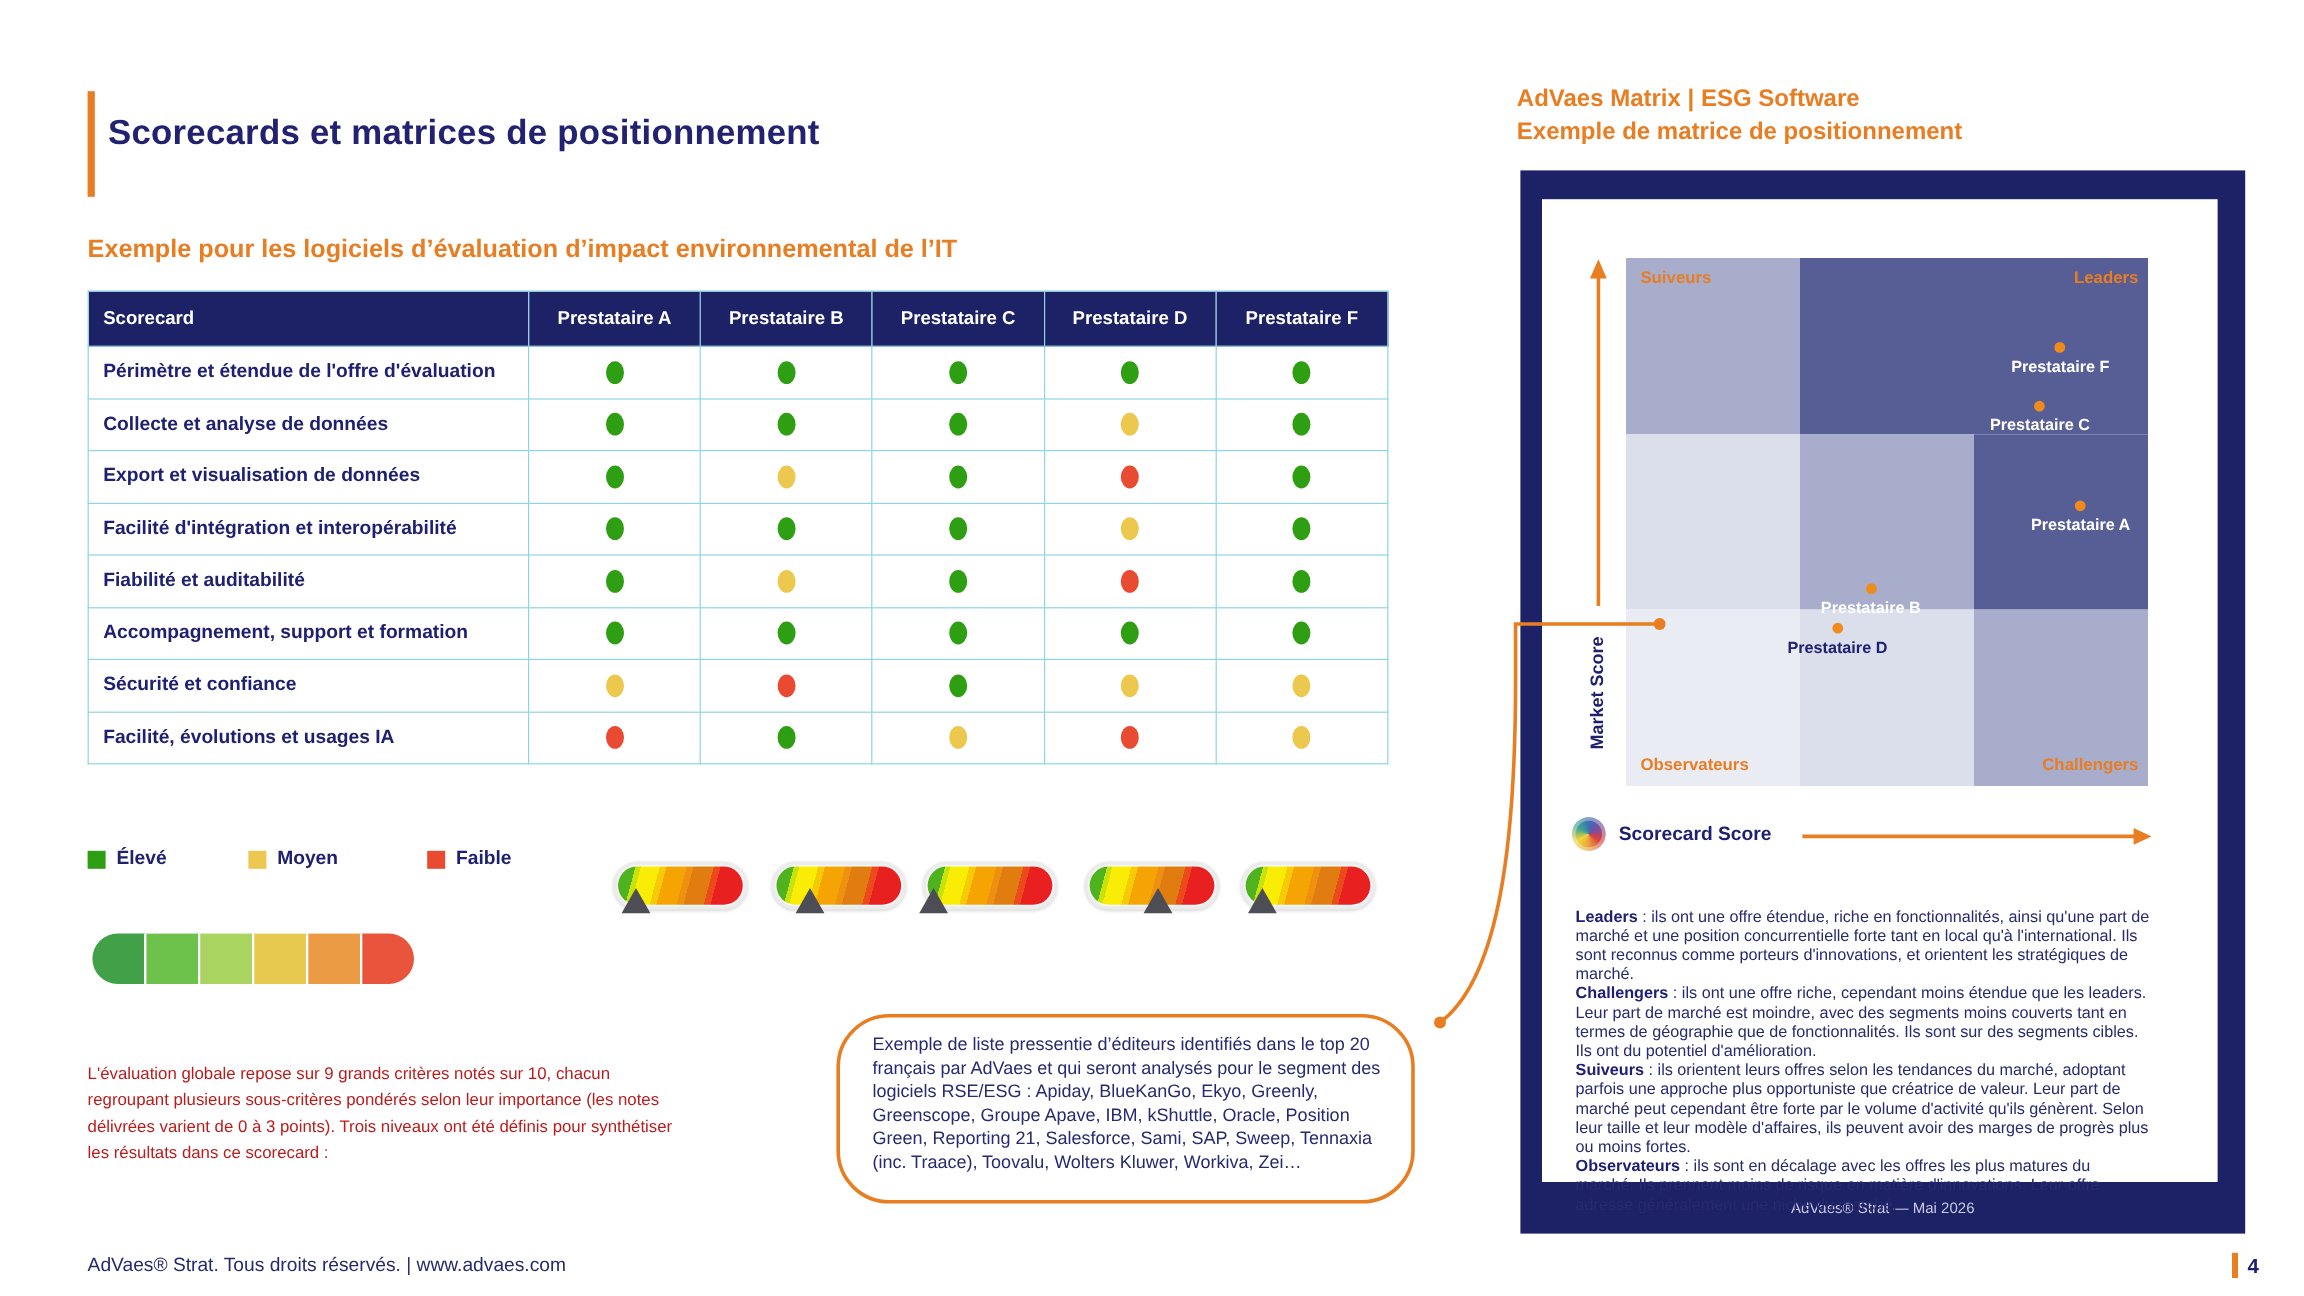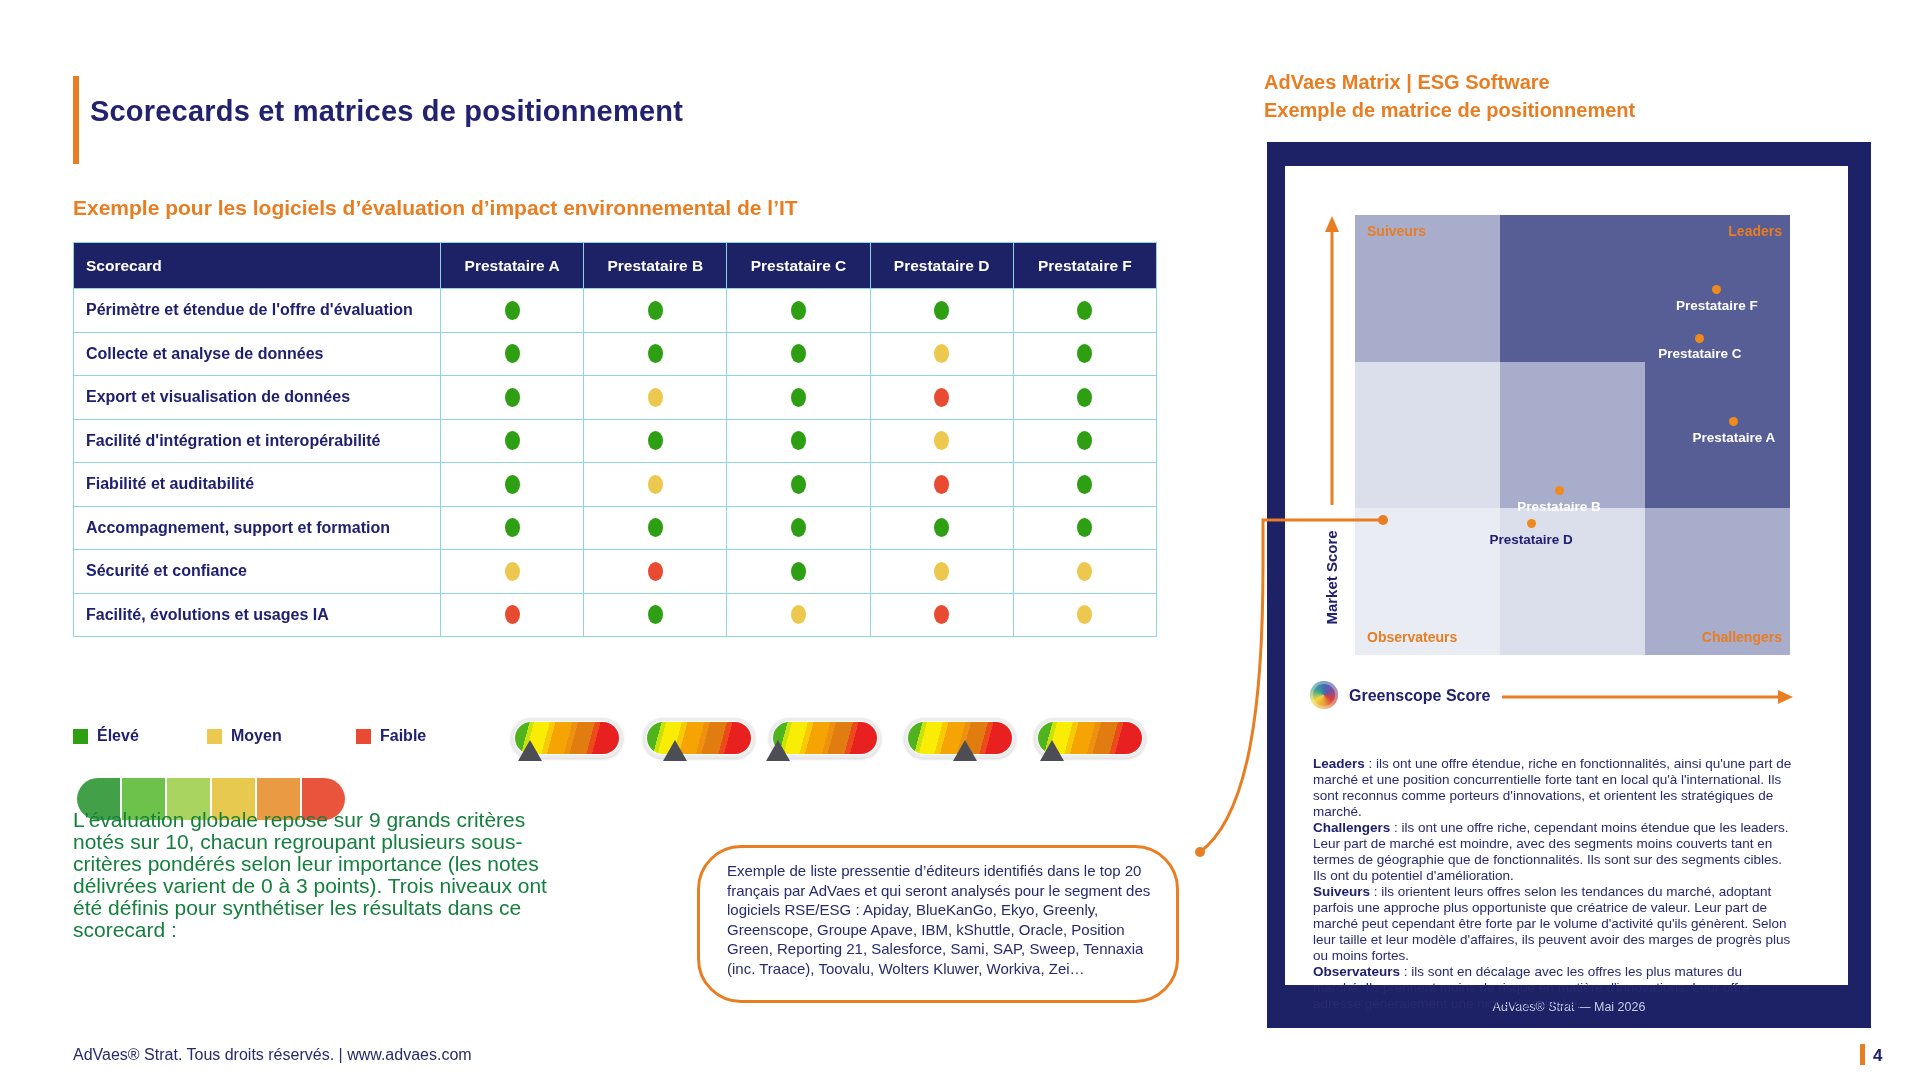--- a/index.html
+++ b/index.html
@@ -15,21 +15,21 @@
   table.scorecard { position:absolute; left:73px; top:242px; width:1084px; border-collapse:collapse; table-layout:fixed; }
   table.scorecard th, table.scorecard td { border:1px solid #8fd4e6; }
   table.scorecard thead th { background:#1d2165; color:#ffffff; font-size:15.5px; font-weight:bold;
     height:46px; text-align:center; padding:0 6px; }
   table.scorecard thead th.col-label { text-align:left; padding-left:12px; width:367px; }
   table.scorecard tbody td { height:43.5px; text-align:center; background:#fff; }
   table.scorecard tbody td.col-label { text-align:left; padding-left:12px; font-size:16px; font-weight:bold; color:#1f2070; }
   .dot { display:inline-block; width:15px; height:19px; border-radius:50%; vertical-align:middle; }
 
   
-  .legend-item { position:absolute; top:727px; display:flex; align-items:center; gap:9px; }
+  .legend-item { position:absolute; top:707px; display:flex; align-items:center; gap:9px; }
   .legend-swatch { width:15px; height:15px; display:inline-block; }
   .legend-label { font-size:16px; font-weight:bold; color:#1f2070; }
 
   
   .gauge { position:absolute; top:718px; width:112px; height:40px; background:#ffffff;
     border:3px solid #ececec; border-radius:30px; box-shadow:0 1px 3px rgba(0,0,0,.18); overflow:visible; }
   .gauge-fill { position:absolute; inset:1px; border-radius:30px;
     background:linear-gradient(105deg,
       #4fb320 0 13%, #c9e20c 13% 17%, #f9ed05 17% 31%, #f6ca06 31% 36%,
       #f5a404 36% 51%, #ef9110 51% 56%, #e07c10 56% 71%, #ec491c 71% 76%, #e82020 76% 100%); }
@@ -37,21 +37,21 @@
     border-left:12px solid transparent; border-right:12px solid transparent;
     border-bottom:21px solid #4d4d55; }
 
   
   .scalebar { position:absolute; left:77px; top:778px; width:268px; height:42px; display:flex; }
   .scalebar .seg { flex:1; border-right:2px solid #ffffff; }
   .scalebar .seg:first-child { border-radius:21px 0 0 21px; }
   .scalebar .seg:last-child { border-right:none; border-radius:0 21px 21px 0; }
 
   
-  .explain { position:absolute; left:73px; top:809px; width:498px; font-size:21px; line-height:22px; color:#15803d; }
+  .explain { position:absolute; left:73px; top:883px; width:498px; font-size:14px; line-height:22px; color:#b91c1c; }
   .explain ul { margin:0; padding-left:30px; }
   .explain li { line-height:22px; }
 
   
   .bubble { position:absolute; left:697px; top:845px; width:482px; height:158px;
     border:3px solid #e87d22; border-radius:44px; padding:13px 20px 12px 27px;
     font-size:15px; line-height:19.5px; color:#272a6e; background:#fff; z-index:2; }
 
   .footer { position:absolute; left:73px; top:1046px; font-size:16px; color:#272a6e; }
   .pagenum-bar { position:absolute; left:1860px; top:1044px; width:5px; height:21px; background:#e87d22; }
@@ -274,21 +274,21 @@
         <span class="plabel light">Prestataire B</span>
       </div>
       <div class="mpoint" style="left: 1531.17px; top: 523.88px;">
         <span class="pdot"></span>
         <span class="plabel dark">Prestataire D</span>
       </div>
     </div>
 
   <div class="yaxis-label">Market Score</div>
   <div class="swirl-icon"></div>
-  <div class="xaxis-label">Greenscope Score</div>
+  <div class="xaxis-label">Scorecard Score</div>
 
   <div class="mdesc" id="mdesc">
       <p><b>Leaders</b> : ils ont une offre étendue, riche en fonctionnalités, ainsi qu'une part de marché et une position concurrentielle forte tant en local qu'à l'international. Ils sont reconnus comme porteurs d'innovations, et orientent les stratégiques de marché.</p>
       <p><b>Challengers</b> : ils ont une offre riche, cependant moins étendue que les leaders. Leur part de marché est moindre, avec des segments moins couverts tant en termes de géographie que de fonctionnalités. Ils sont sur des segments cibles. Ils ont du potentiel d'amélioration.</p>
       <p><b>Suiveurs</b> : ils orientent leurs offres selon les tendances du marché, adoptant parfois une approche plus opportuniste que créatrice de valeur. Leur part de marché peut cependant être forte par le volume d'activité qu'ils génèrent. Selon leur taille et leur modèle d'affaires, ils peuvent avoir des marges de progrès plus ou moins fortes.</p>
       <p><b>Observateurs</b> : ils sont en décalage avec les offres les plus matures du marché. Ils prennent moins de risque en matière d'innovations. Leur offre adresse généralement une niche du marché.</p>
     </div>
   <div class="credit">AdVaes® Strat — Mai 2026</div>
 
   <svg class="overlay" viewBox="0 0 1920 1080">

